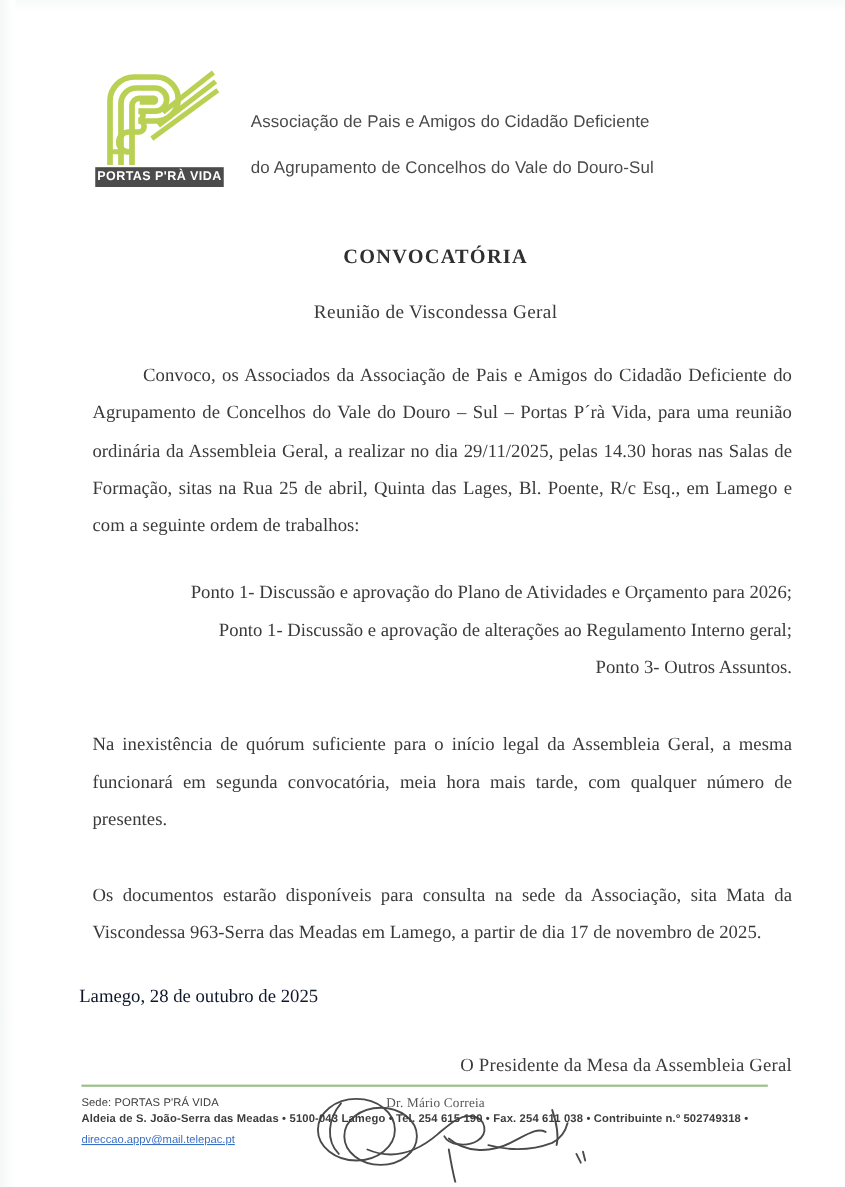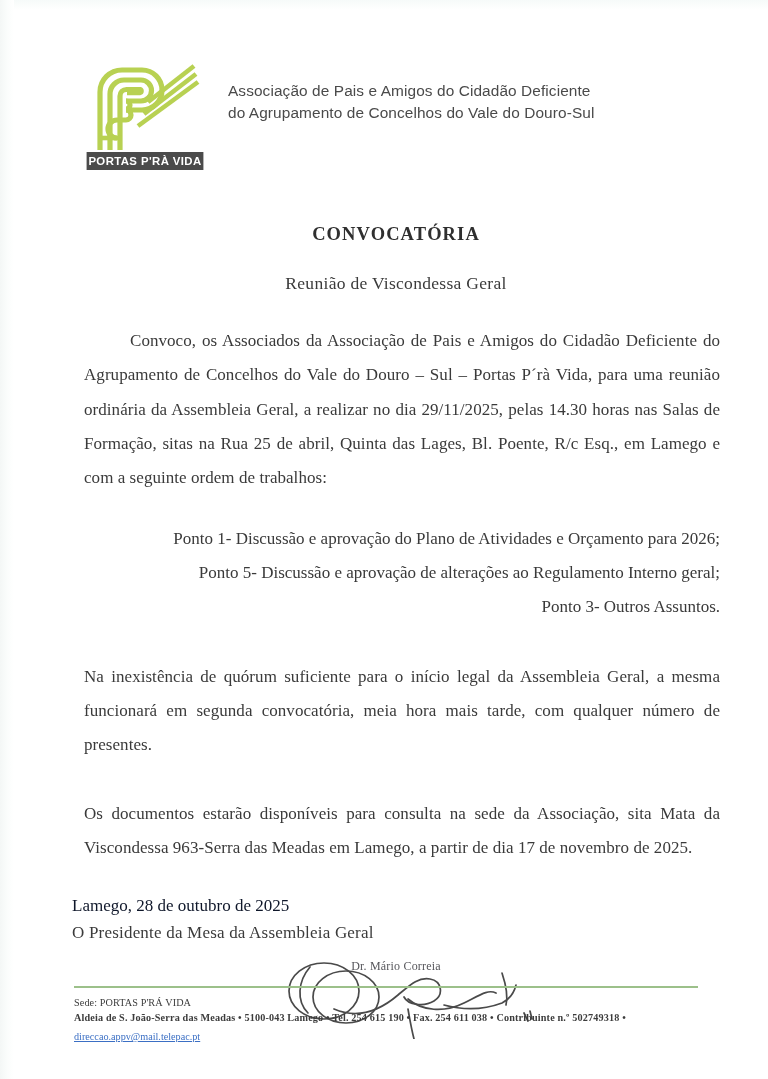--- a/index.html
+++ b/index.html
@@ -75,21 +75,21 @@
 
   .header-text {
     margin-left: 18px;
     padding-top: 22px;
     font-family: "Liberation Sans", sans-serif;
     font-size: 15.4px;
     line-height: 1.45;
     color: #4a4a4a;
     letter-spacing: 0.1px;
   }
-  .header-text .line { display: block; white-space: nowrap; }
+  .header-text .line { display: block; white-space: nowrap; margin-top: 20px; }
 
   
   .doc-body {
     position: absolute;
     left: 72px;
     top: 212px;
     width: 648px;
   }
 
   .title {
@@ -138,21 +138,22 @@
 
   .dateline {
     margin-top: 24px;
     font-size: 17px;
     line-height: 2.0;
     color: #0f172a;
   }
 
   
   .sign-role {
-    text-align: left;
+    margin-top: 36px;
+    text-align: right;
     font-size: 17px;
     color: #3b3b3b;
     letter-spacing: 0.2px;
   }
 
   .sign-area {
     position: relative;
     height: 86px;
     margin-top: 14px;
   }
@@ -175,21 +176,21 @@
     width: 300px;
     height: 92px;
   }
 
   
   .footer {
     position: absolute;
     left: 74px;
     bottom: 34px;
     width: 624px;
-    font-family: Liberation Serif, serif;
+    font-family: Liberation Sans, sans-serif;
   }
 
   .footer-rule {
     height: 1.6px;
     background: #9cc08a;
     width: 100%;
     margin-bottom: 7px;
   }
 
   .footer-line {
@@ -255,21 +256,21 @@
 
   <div class="doc-body">
 
     <div class="title">CONVOCATÓRIA</div>
     <div class="subtitle">Reunião de Viscondessa Geral</div>
 
     <p class="para lead">Convoco, os Associados da Associação de Pais e Amigos do Cidadão Deficiente do Agrupamento de Concelhos do Vale do Douro – Sul – Portas P´rà Vida, para uma reunião ordinária da Assembleia Geral, a realizar no dia 29/11/2025, pelas 14.30 horas nas Salas de Formação, sitas na Rua 25 de abril, Quinta das Lages, Bl. Poente, R/c Esq., em Lamego e com a seguinte ordem de trabalhos:</p>
 
     <div class="agenda">
       <span class="item">Ponto 1- Discussão e aprovação do Plano de Atividades e Orçamento para 2026;</span>
-      <span class="item">Ponto 5- Discussão e aprovação de alterações ao Regulamento Interno geral;</span>
+      <span class="item">Ponto 1- Discussão e aprovação de alterações ao Regulamento Interno geral;</span>
       <span class="item">Ponto 3- Outros Assuntos.</span>
     </div>
 
     <p class="para quorum">Na inexistência de quórum suficiente para o início legal da Assembleia Geral, a mesma funcionará em segunda convocatória, meia hora mais tarde, com qualquer número de presentes.</p>
 
     <p class="para docs">Os documentos estarão disponíveis para consulta na sede da Associação, sita Mata da Viscondessa 963-Serra das Meadas em Lamego, a partir de dia 17 de novembro de 2025.</p>
 
     <div class="dateline">Lamego, 28 de outubro de 2025</div>
 
     <div class="sign-role">O Presidente da Mesa da Assembleia Geral</div>

